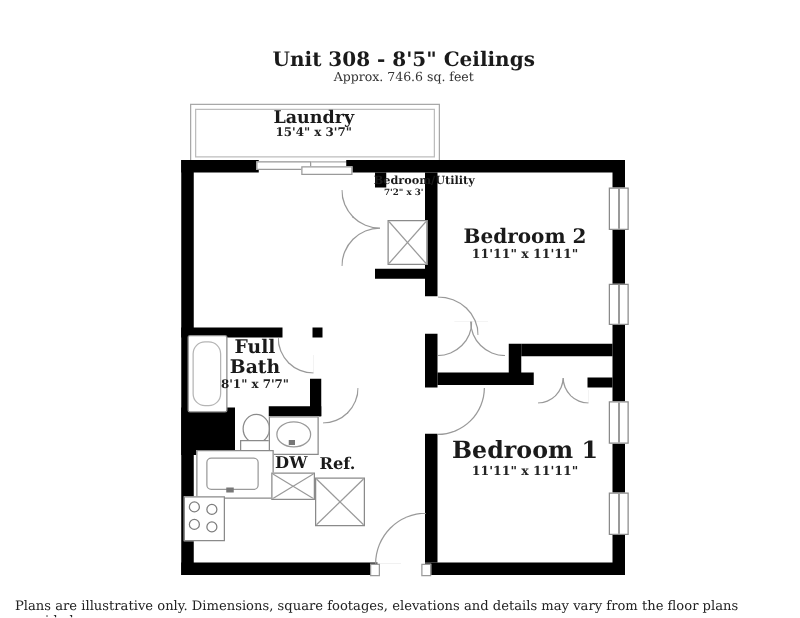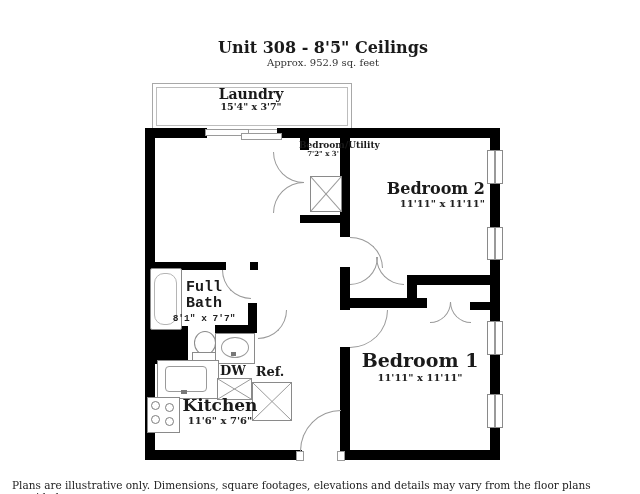--- a/index.html
+++ b/index.html
@@ -43,42 +43,42 @@
   .room-dims{font-weight:700;color:#222;margin-top:2px;}
   .lbl-balcony{left:171px;top:87px;width:160px;}
   .lbl-balcony .room-name{font-size:14px;}
   .lbl-balcony .room-dims{font-size:9.5px;margin-top:0;}
   .lbl-living{left:196px;top:158px;width:88px;}
   .lbl-living .room-name{font-size:17px;}
   .lbl-living .room-dims{font-size:10px;}
   .lbl-laundry{left:299px;top:140px;width:48px;}
   .lbl-laundry .room-name{font-size:9px;line-height:1.15;}
   .lbl-laundry .room-dims{font-size:7px;margin-top:0;}
-  .lbl-bed2{left:355px;top:180px;width:130px;text-align:right;}
+  .lbl-bed2{left:355px;top:180px;width:130px;}
   .lbl-bed2 .room-name{font-size:16px;}
   .lbl-bed2 .room-dims{font-size:10px;}
-  .lbl-bath{left:172px;top:280px;width:64px;font-family:Liberation Mono, monospace;}
+  .lbl-bath{left:172px;top:269px;width:64px;}
   .lbl-bath .room-name{font-size:15px;}
   .lbl-bath .room-dims{font-size:9.5px;}
   .lbl-kitchen{left:165px;top:396px;width:110px;}
   .lbl-kitchen .room-name{font-size:17px;}
   .lbl-kitchen .room-dims{font-size:10px;}
   .lbl-bed1{left:355px;top:350px;width:130px;}
   .lbl-bed1 .room-name{font-size:19px;}
   .lbl-bed1 .room-dims{font-size:10px;}
   .lbl-dw{position:absolute;left:216px;top:363px;width:34px;text-align:center;font-size:13px;font-weight:700;}
   .lbl-ref{position:absolute;left:250px;top:364px;width:40px;text-align:center;font-size:13px;font-weight:700;}
 </style>
 </head>
 <body>
 
 <div class="screen">
 
   <div class="unit">Unit 308 - 8'5" Ceilings</div>
-  <div class="approx">Approx. 952.9 sq. feet</div>
+  <div class="approx">Approx. 746.6 sq. feet</div>
 
   <div class="balcony">
     <div class="balcony-inner"></div>
   </div>
   <div class="room-label lbl-balcony">
     <div class="room-name">Laundry</div>
     <div class="room-dims">15'4" x 3'7"</div>
   </div>
 
   <div class="wall" style="left:145px;top:128px;width:62px;height:10px;"></div>
@@ -168,24 +168,20 @@
     <div class="room-dims">7'2" x 3'</div>
   </div>
   <div class="room-label lbl-bed2">
     <div class="room-name">Bedroom 2</div>
     <div class="room-dims">11'11" x 11'11"</div>
   </div>
   <div class="room-label lbl-bath">
     <div class="room-name">Full Bath</div>
     <div class="room-dims">8'1" x 7'7"</div>
   </div>
-  <div class="room-label lbl-kitchen">
-    <div class="room-name">Kitchen</div>
-    <div class="room-dims">11'6" x 7'6"</div>
-  </div>
   <div class="room-label lbl-bed1">
     <div class="room-name">Bedroom 1</div>
     <div class="room-dims">11'11" x 11'11"</div>
   </div>
   <div class="lbl-dw">DW</div>
   <div class="lbl-ref">Ref.</div>
 
   <div class="disclaimer">Plans are illustrative only. Dimensions, square footages, elevations and details may vary from the floor plans provided.</div>
 </div>
 

